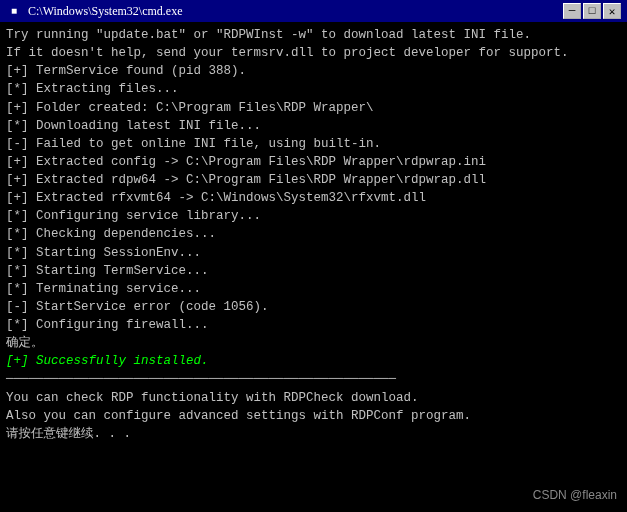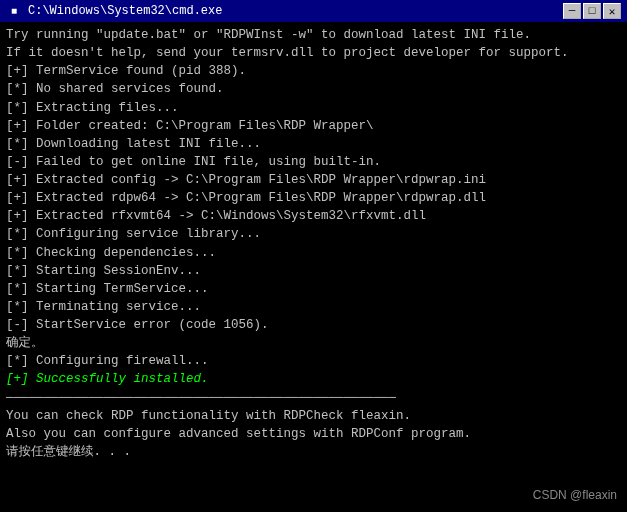--- a/index.html
+++ b/index.html
@@ -33,20 +33,21 @@
       margin-right: 6px;
       display: flex;
       align-items: center;
       justify-content: center;
       font-size: 10px;
       color: #fff;
     }
 
     .title-text {
       flex: 1;
+      font-family: Liberation Serif, serif;
     }
 
     .title-controls {
       display: flex;
       gap: 2px;
     }
 
     .title-btn {
       width: 18px;
       height: 16px;
@@ -112,39 +113,38 @@
     <div class="title-btn">─</div>
     <div class="title-btn">□</div>
     <div class="title-btn">✕</div>
   </div>
 </div>
 
 <div class="terminal-body" id="terminal">
     <div class="line line-white">Try running "update.bat" or "RDPWInst -w" to download latest INI file.</div>
     <div class="line line-white">If it doesn't help, send your termsrv.dll to project developer for support.</div>
     <div class="line line-white">[+] TermService found (pid 388).</div>
-    <div class="line line-white">[*] No shared services found.</div>
     <div class="line line-white">[*] Extracting files...</div>
     <div class="line line-white">[+] Folder created: C:\Program Files\RDP Wrapper\</div>
     <div class="line line-white">[*] Downloading latest INI file...</div>
     <div class="line line-white">[-] Failed to get online INI file, using built-in.</div>
     <div class="line line-white">[+] Extracted config -&gt; C:\Program Files\RDP Wrapper\rdpwrap.ini</div>
     <div class="line line-white">[+] Extracted rdpw64 -&gt; C:\Program Files\RDP Wrapper\rdpwrap.dll</div>
     <div class="line line-white">[+] Extracted rfxvmt64 -&gt; C:\Windows\System32\rfxvmt.dll</div>
     <div class="line line-white">[*] Configuring service library...</div>
     <div class="line line-white">[*] Checking dependencies...</div>
     <div class="line line-white">[*] Starting SessionEnv...</div>
     <div class="line line-white">[*] Starting TermService...</div>
     <div class="line line-white">[*] Terminating service...</div>
     <div class="line line-white">[-] StartService error (code 1056).</div>
+    <div class="line line-white">[*] Configuring firewall...</div>
     <div class="line chinese-text">确定。</div>
-    <div class="line line-white">[*] Configuring firewall...</div>
     <div class="line"></div>
     <div class="success-line">[+] Successfully installed.</div>
     <div class="divider-line">────────────────────────────────────────────────────</div>
     <div class="line"></div>
-    <div class="line line-white">You can check RDP functionality with RDPCheck fleaxin.</div>
+    <div class="line line-white">You can check RDP functionality with RDPCheck download.</div>
     <div class="line line-white">Also you can configure advanced settings with RDPConf program.</div>
     <div class="line"></div>
     <div class="line chinese-text">请按任意键继续. . .</div>
   </div>
 
 <div class="watermark">CSDN @fleaxin</div>
 
 </body></html>

